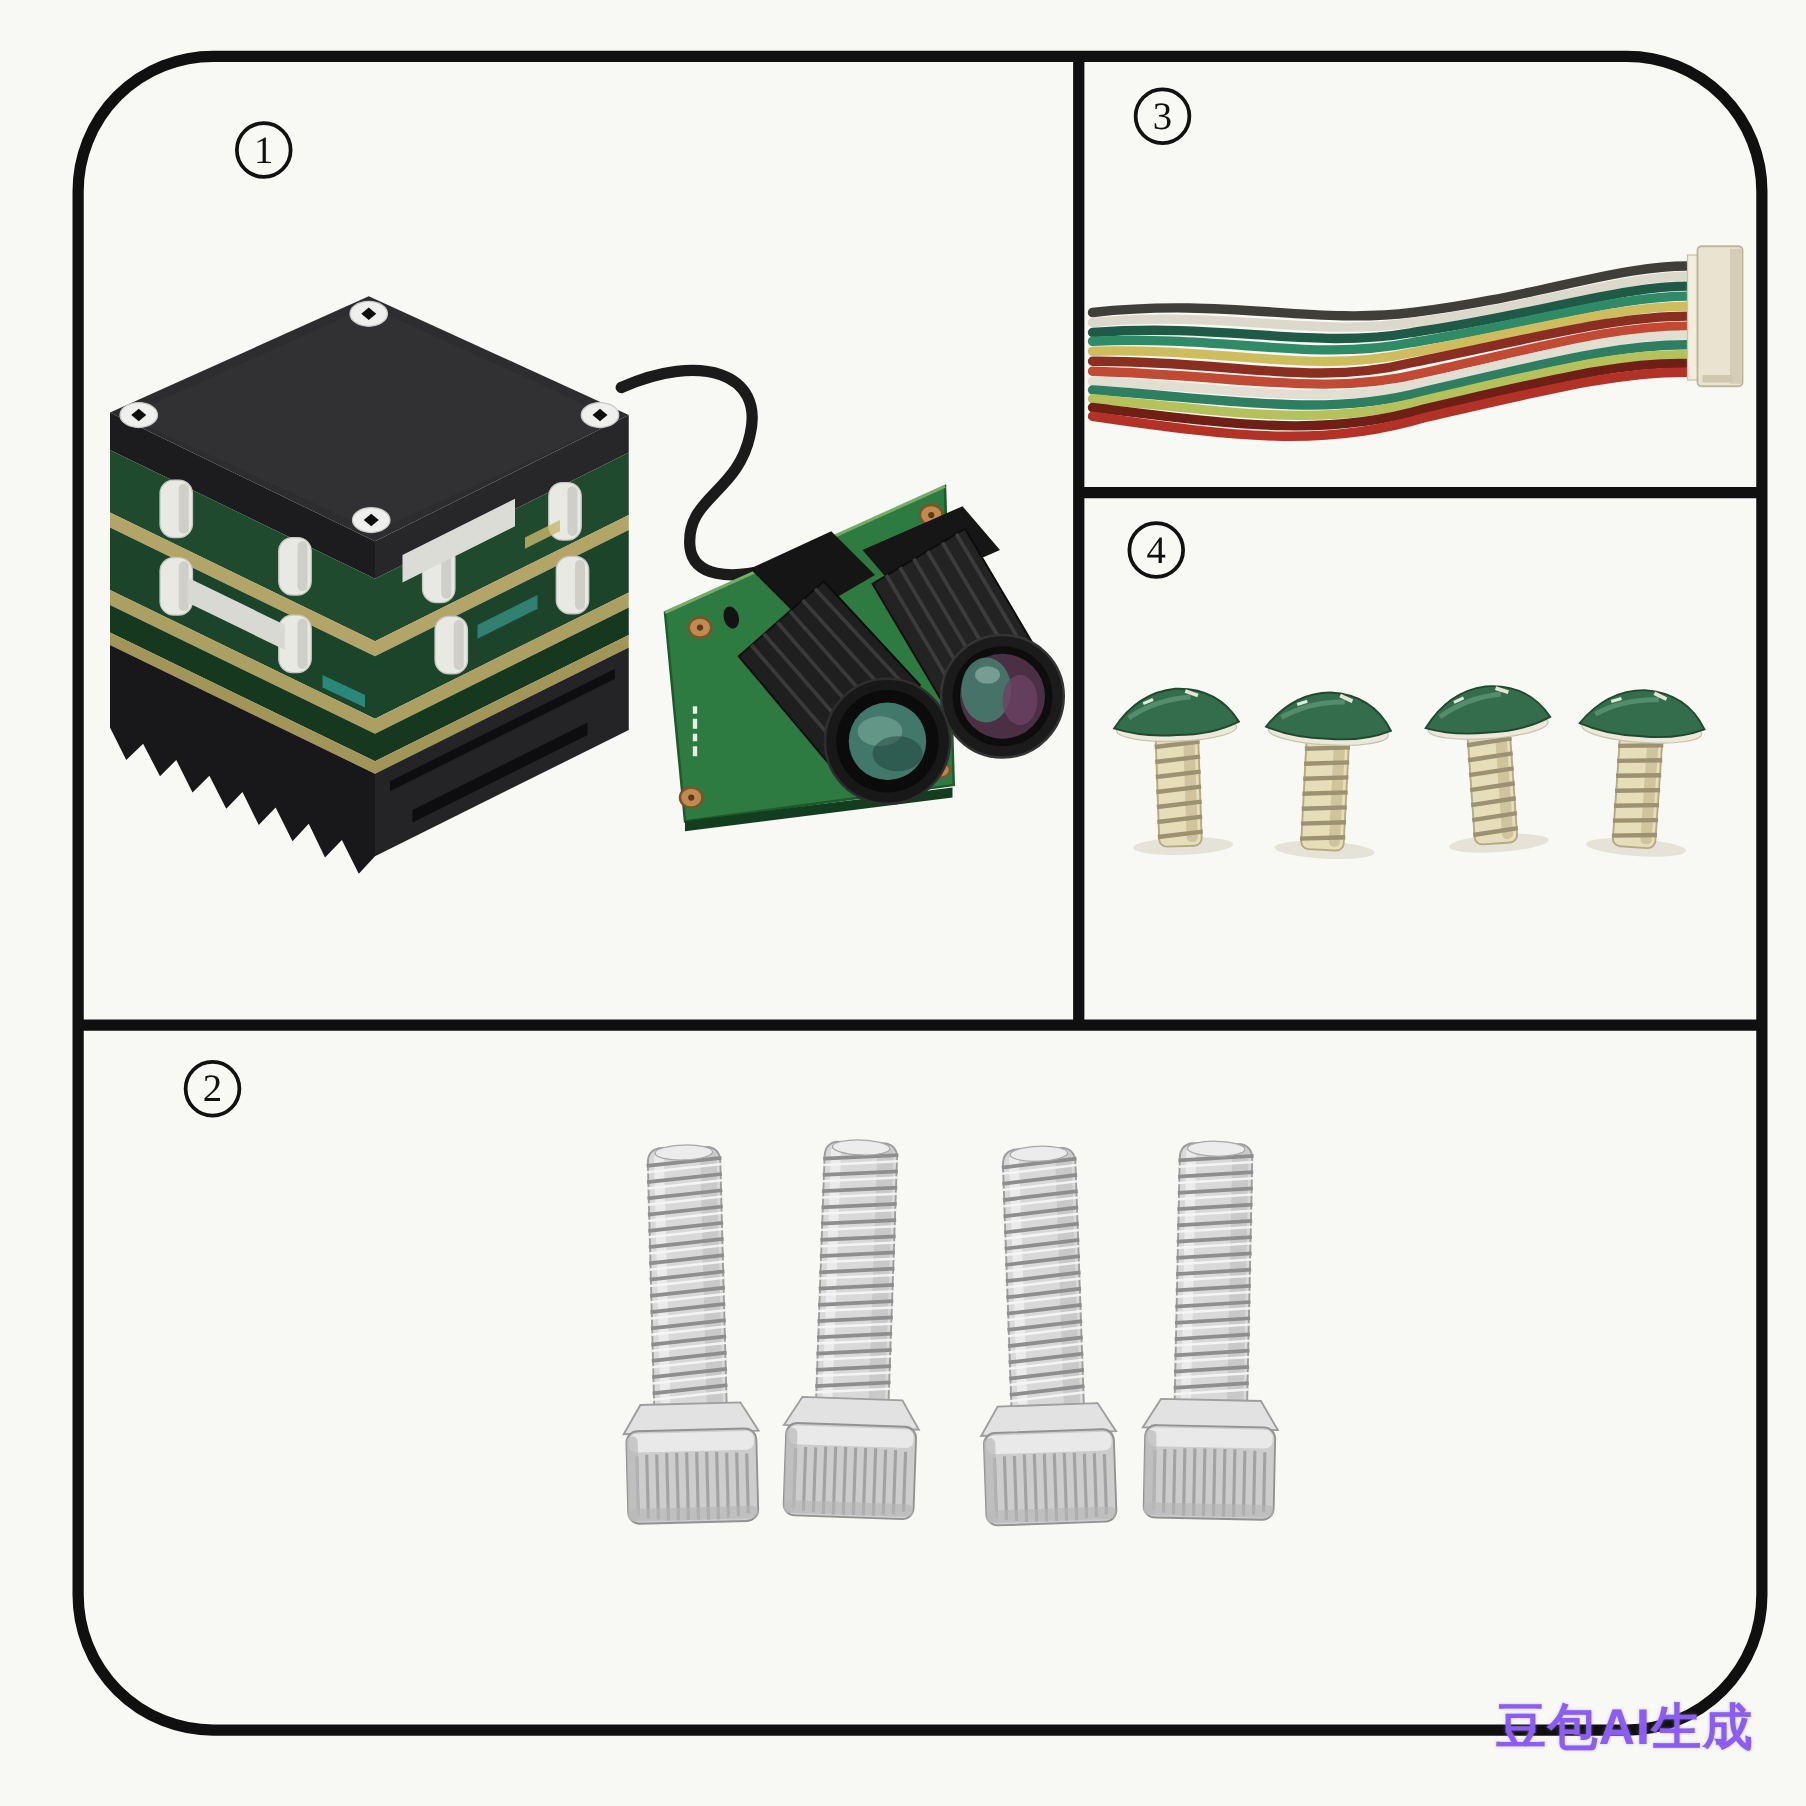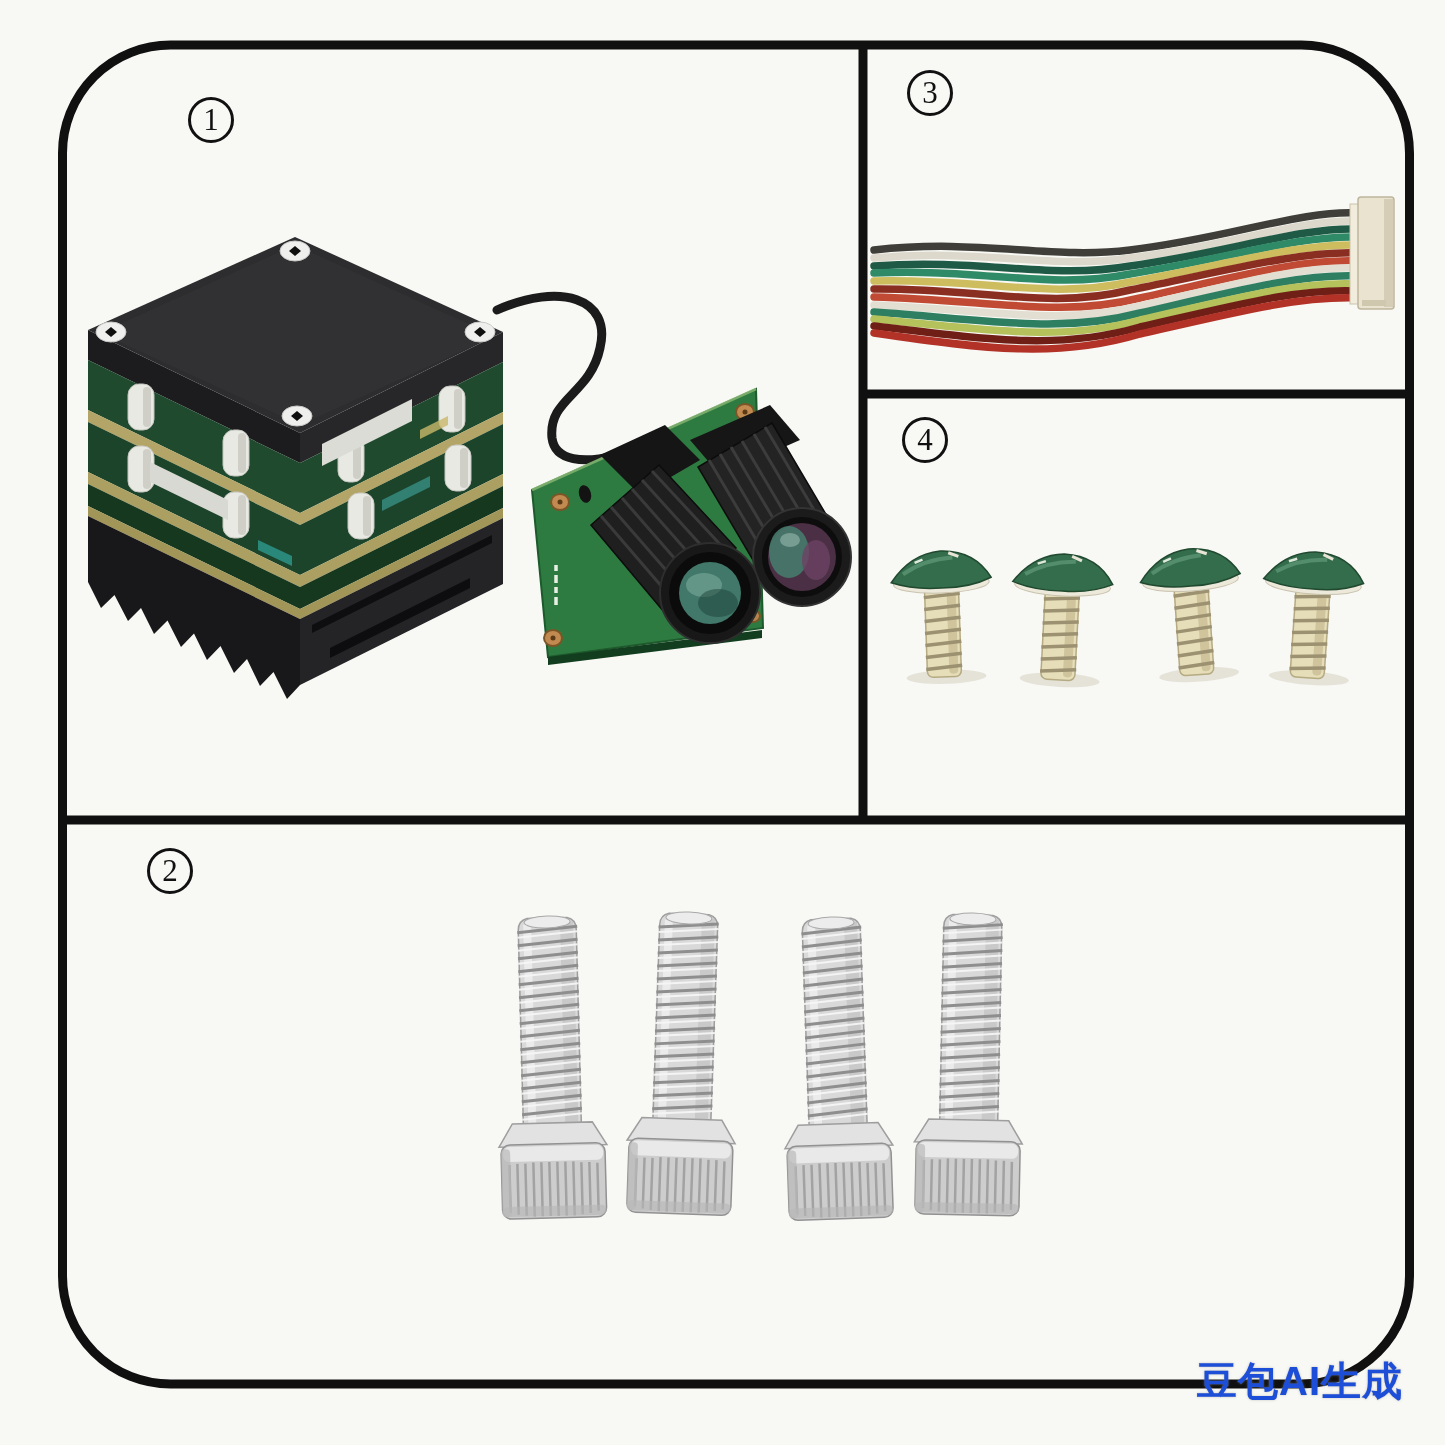--- a/index.html
+++ b/index.html
@@ -5,21 +5,21 @@
   html,body{margin:0;padding:0;background:#f8f8f5;}
   #canvas{position:relative;width:1445px;height:1445px;background:#f8f8f5;overflow:hidden;
           font-family:"Liberation Serif", serif;}
   #scene{position:absolute;left:0;top:0;}
   .badge{position:absolute;width:46px;height:46px;border:3px solid #111;border-radius:50%;
          box-sizing:border-box;display:flex;align-items:center;justify-content:center;
          background:transparent;}
   .badge span{font-family:"Liberation Serif", serif;font-size:31px;line-height:1;color:#111;
          transform:translateY(-1px);}
   #watermark{position:absolute;right:42px;bottom:36px;font-family:"Liberation Sans", sans-serif;
-         font-size:40px;font-weight:bold;letter-spacing:1px;color:#1d4ed8;
+         font-size:40px;font-weight:bold;letter-spacing:1px;color:#8b5cf6;
          text-shadow:0 0 3px rgba(160,160,160,0.45), 0 0 1px rgba(120,120,120,0.3);}
 </style>
 </head>
 <body>
 
 <div id="canvas">
 
 <svg id="scene" width="1445" height="1445" viewBox="0 0 1445 1445">
   <defs>
 

